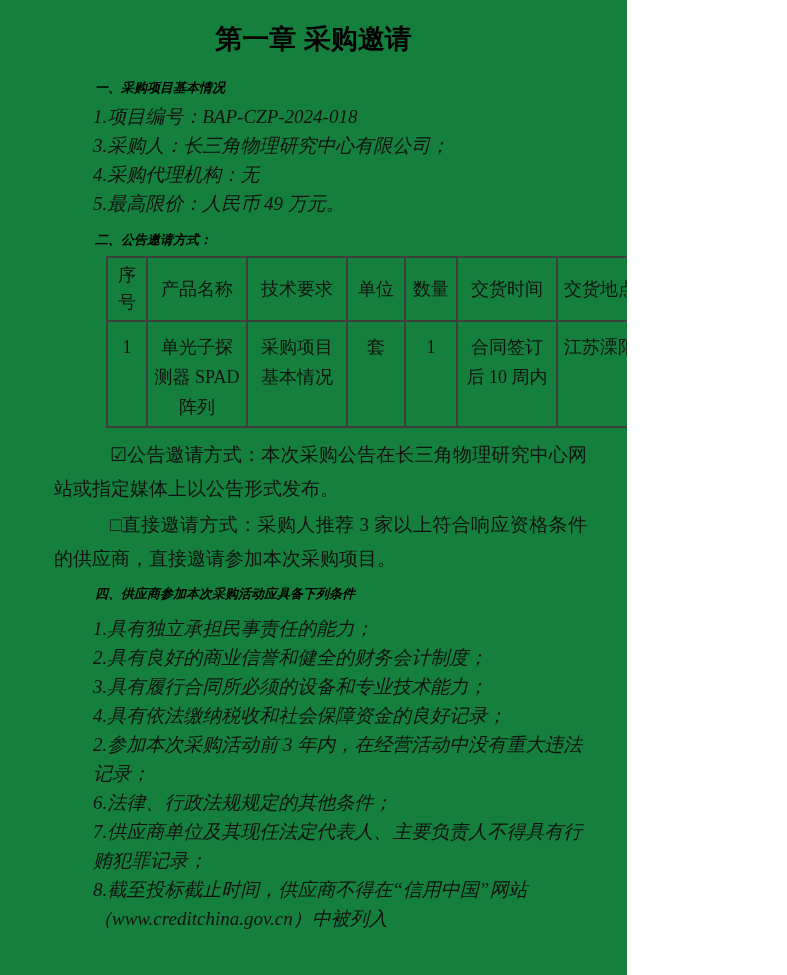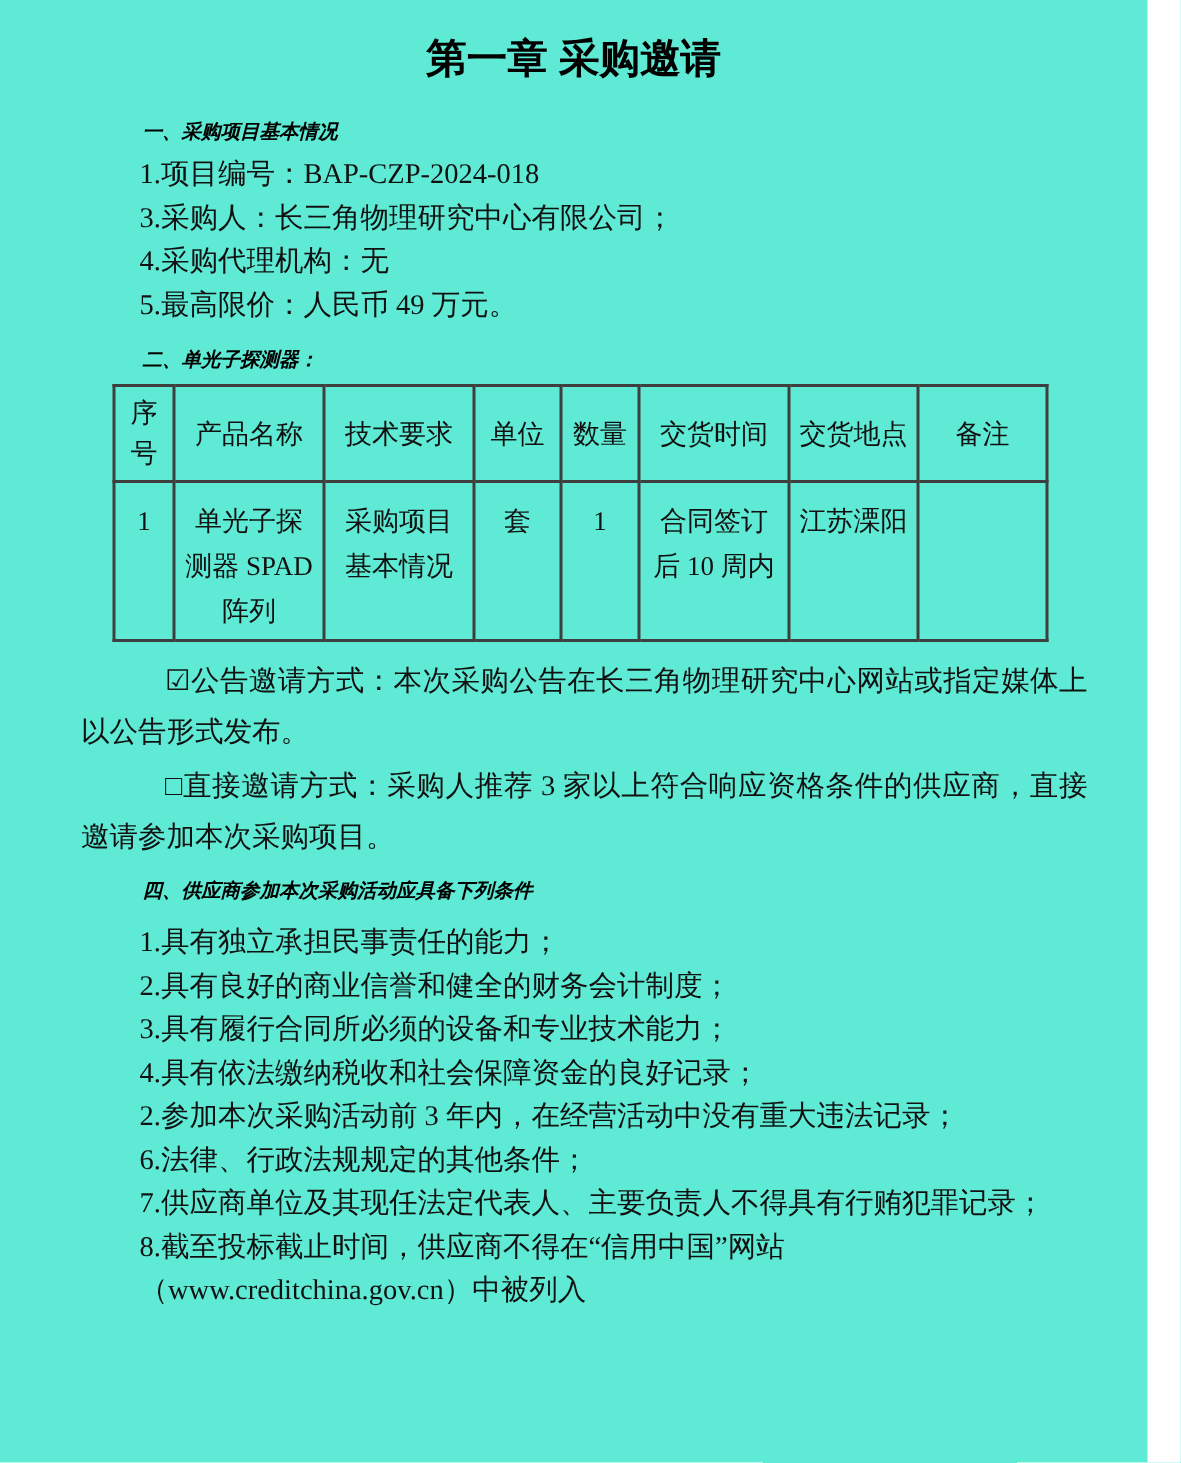--- a/index.html
+++ b/index.html
@@ -8,24 +8,24 @@
     background: #ffffff;
   }
   body {
     width: 787px;
     height: 975px;
     color: #111111;
     font-family: "Liberation Serif", "DejaVu Serif", serif;
   }
   .page {
     position: relative;
-    width: 765px;
+    width: 627px;
     height: 975px;
     overflow: hidden;
-    background: #5eead4;
+    background: #15803d;
   }
   .chapter-title {
     margin: 20px 0 0 0;
     text-align: center;
     font-family: "Liberation Sans", "DejaVu Sans", sans-serif;
     font-weight: bold;
     font-size: 27px;
     line-height: 38px;
     color: #000000;
   }
@@ -50,27 +50,27 @@
     font-weight: normal;
     color: #111111;
   }
   .mt8  { margin-top: 8px; }
   .mt4  { margin-top: 4px; }
   .list p {
     margin: 0 40px 0 93px;
     font-size: 19px;
     line-height: 29px;
   }
-  .list { margin-top: 0; }
+  .list { margin-top: 0; font-style: italic; }
   .cond-list { margin-top: 6px; }
   .proc-table {
     border-collapse: collapse;
     table-layout: fixed;
     width: 622px;
-    margin: 2px 0 0 75px;
+    margin: 2px 0 0 106px;
     font-size: 18px;
   }
   .proc-table th, .proc-table td {
     border: 2px solid #3f3f3f;
     text-align: center;
     padding: 4px 5px;
     overflow: hidden;
     word-break: break-word;
   }
   .proc-table th {
@@ -104,21 +104,21 @@
 
 
   <h2 class="sec-heading">一、采购项目基本情况</h2>
   <div class="list">
     <p>1.项目编号：BAP-CZP-2024-018</p>
     <p>3.采购人：长三角物理研究中心有限公司；</p>
     <p>4.采购代理机构：无</p>
     <p>5.最高限价：人民币 49 万元。</p>
   </div>
 
-  <h2 class="sec-heading mt8">二、单光子探测器：</h2>
+  <h2 class="sec-heading mt8">二、公告邀请方式：</h2>
 
   <table class="proc-table">
     <colgroup>
       <col style="width:40px">
         <col style="width:100px">
         <col style="width:100px">
         <col style="width:58px">
       <col style="width:52px">
         <col style="width:100px">
         <col style="width:86px">

